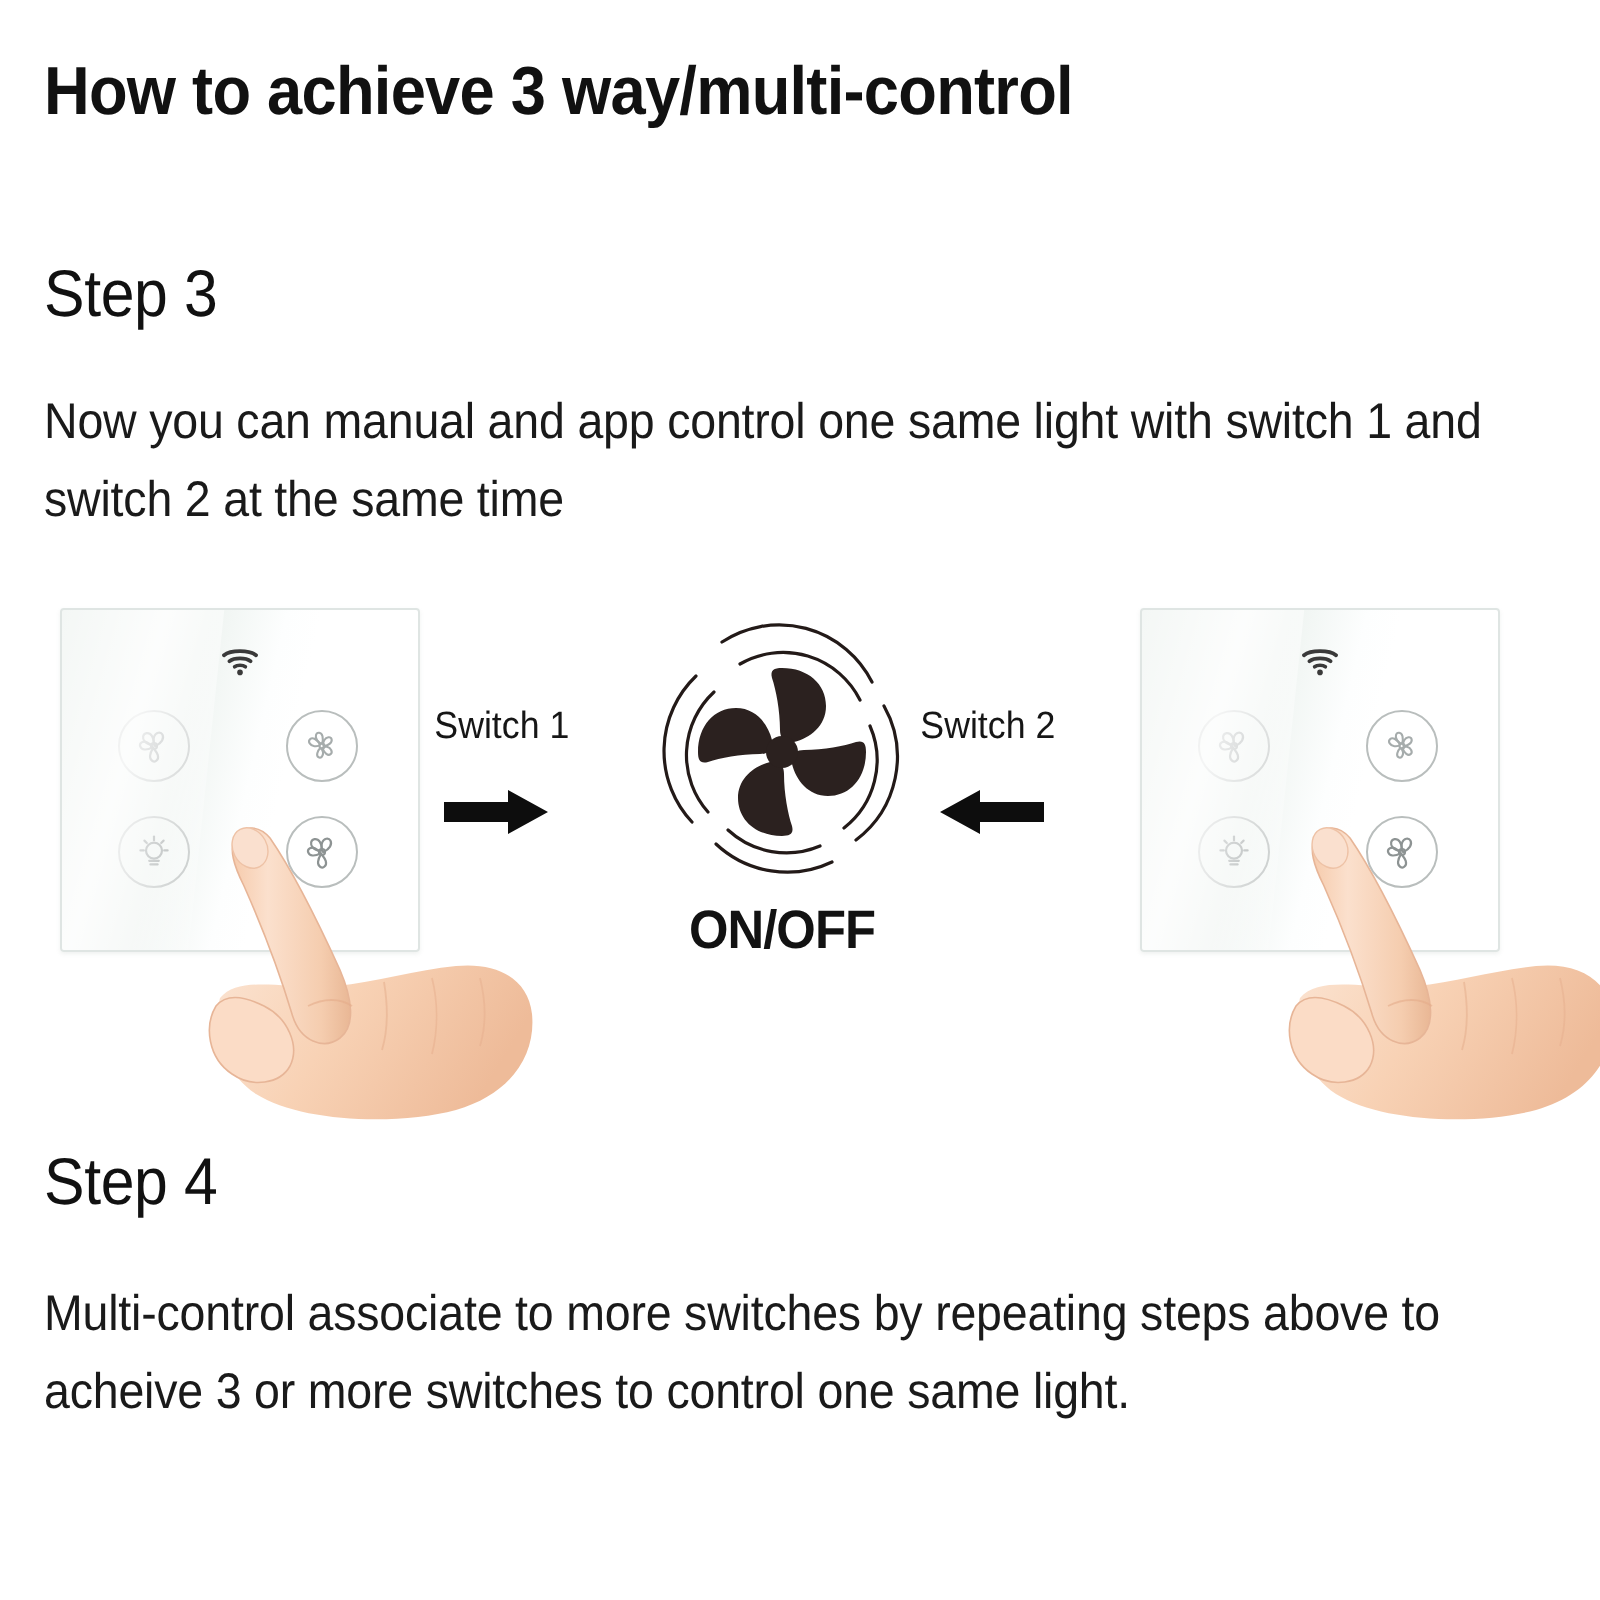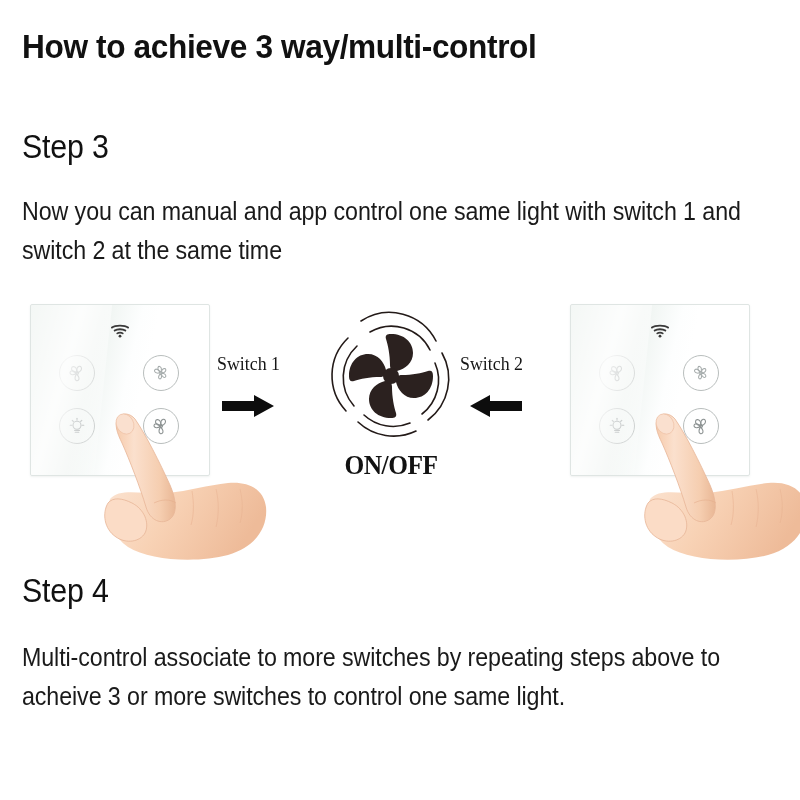--- a/index.html
+++ b/index.html
@@ -62,21 +62,20 @@
   #step3-body { top: 192px; }
   #step4-body { top: 638px; }
 
   
   .diagram {
     position: absolute;
     left: 0;
     top: 295px;
     width: 800px;
     height: 270px;
-    font-family: Liberation Serif, serif;
   }
 
   
   .switch-unit {
     position: absolute;
     width: 248px;
     height: 265px;
   }
   #switch-unit-left  { left: 18px;  top: 0; }
   #switch-unit-right { left: 558px; top: 0; }

